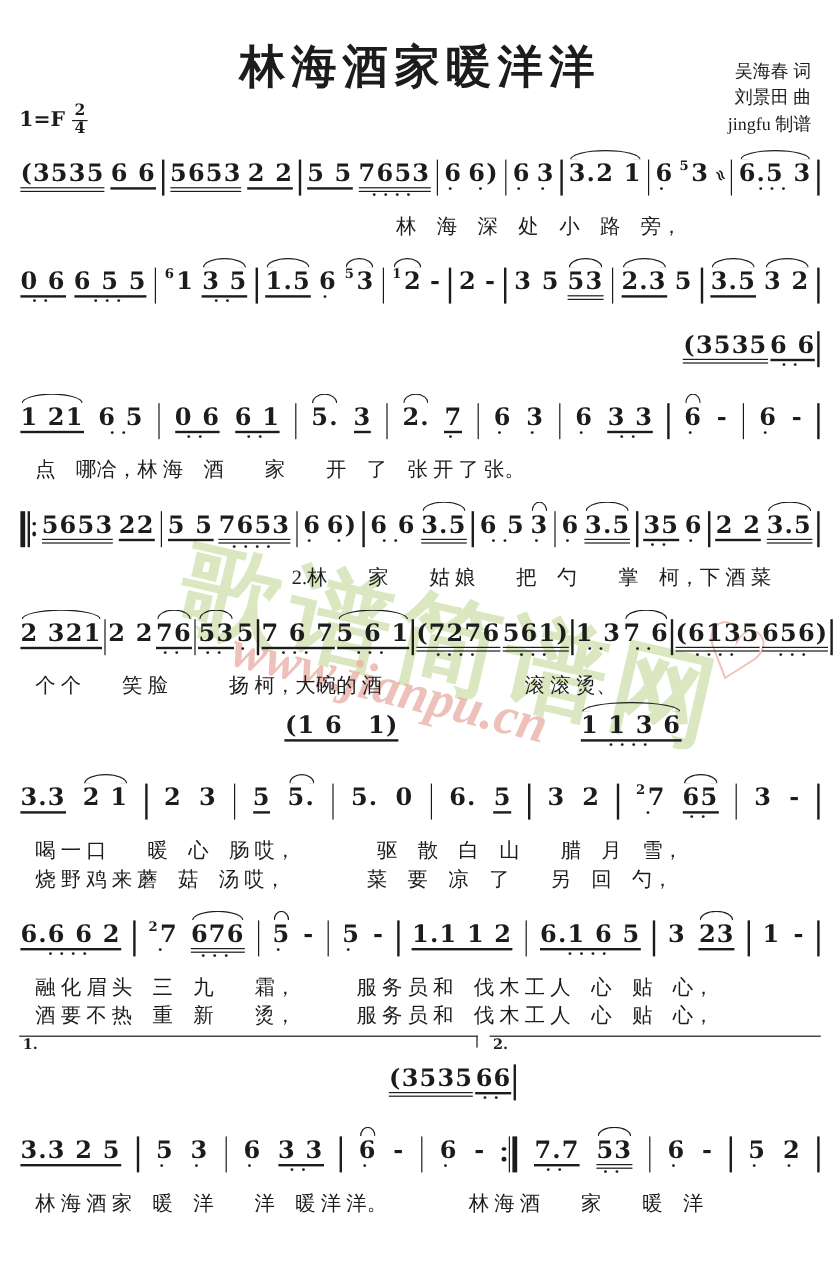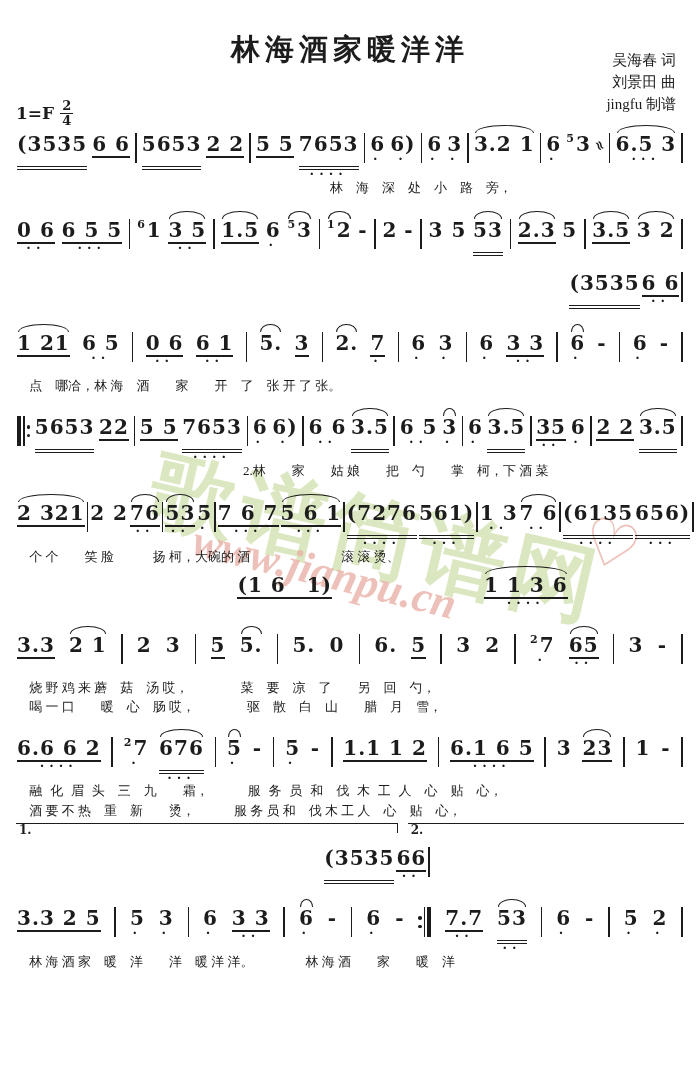--- a/index.html
+++ b/index.html
@@ -11,57 +11,57 @@
   .wm{position:absolute;z-index:0;pointer-events:none;}
   .wm-site{left:165px;top:430px;transform:rotate(13deg);transform-origin:left top;
            font-size:86px;font-weight:bold;letter-spacing:6px;opacity:.75;}
   .wm-url{left:200px;top:515px;transform:rotate(14deg);transform-origin:left top;
           font-size:44px;font-style:italic;font-weight:bold;opacity:.8;}
   .wm-heart{left:582px;top:508px;font-size:64px;transform:rotate(18deg);opacity:.8;}
 
   
   .hdr{position:relative;z-index:1;}
   .title{position:absolute;left:0;right:0;top:30px;text-align:center;
-         font-size:29px;font-weight:bold;letter-spacing:5px;}
+         font-size:38px;font-weight:bold;letter-spacing:5px;}
   .credits{position:absolute;right:24px;top:50px;text-align:right;
            font-size:15px;line-height:1.45;}
-  .keyrow{position:absolute;left:16px;top:99px;font-size:17px;font-weight:bold;
+  .keyrow{position:absolute;left:16px;top:86px;font-size:17px;font-weight:bold;
           display:flex;align-items:center;gap:6px;font-family:"DejaVu Serif",serif;}
   .frac{display:inline-flex;flex-direction:column;align-items:center;
         font-size:13px;line-height:1.05;font-weight:bold;}
   .frac .den{border-top:1.5px solid #1c1c1c;padding:0 2px;}
 
   
   .score{position:absolute;left:16px;right:16px;top:122px;z-index:1;}
   .system{margin-bottom:11px;}
   .notes-row{display:flex;align-items:flex-start;padding-top:11px;min-height:44px;
              font-family:"DejaVu Serif",serif;}
   .notes-row.spread{justify-content:space-between;}
   .notes-row.right{justify-content:flex-end;}
   .notes-row.compact{min-height:38px;padding-top:9px;}
   .tok{position:relative;display:inline-flex;flex-direction:column;align-items:center;
        margin:0 1px;}
   .tx{font-size:20px;font-weight:bold;line-height:1.1;white-space:pre;letter-spacing:1px;}
   .u1 .tx{border-bottom:2px solid #1c1c1c;padding-bottom:1px;}
-  .u2 .tx{border-bottom:4px double #1c1c1c;padding-bottom:11px;}
+  .u2 .tx{border-bottom:4px double #1c1c1c;padding-bottom:1px;}
   .dots{font-size:13px;font-weight:bold;line-height:7px;height:8px;letter-spacing:5px;
         text-align:center;}
   .slur::before{content:"";position:absolute;left:1px;right:1px;top:-8px;height:7px;
         border:1.4px solid #1c1c1c;border-bottom:none;
         border-radius:50% 50% 0 0 / 100% 100% 0 0;}
   .grace{font-size:11px;vertical-align:9px;margin-right:1px;font-weight:bold;}
   .wv{display:inline-block;font-size:13px;transform:rotate(62deg) translateY(-2px);
       margin-left:1px;}
   .bar{display:inline-flex;align-items:center;gap:2px;height:30px;margin:0 1px;}
   .bl{width:1.6px;height:30px;background:#1c1c1c;}
   .bl.thick{width:4px;}
   .rdots{display:flex;flex-direction:column;gap:5px;}
   .rdots i{width:3.5px;height:3.5px;border-radius:50%;background:#1c1c1c;}
 
-  .lyric-row{font-size:13px;line-height:1.35;white-space:pre;margin-top:1px;}
+  .lyric-row{font-size:17px;line-height:1.35;white-space:pre;margin-top:1px;}
 
   .volta-row{display:flex;gap:10px;height:15px;margin-top:4px;}
   .volta{border-top:1.6px solid #1c1c1c;position:relative;height:9px;}
   .volta.first{width:57%;border-right:1.6px solid #1c1c1c;}
   .volta.second{flex:1;}
   .volta .lb{position:absolute;left:3px;top:-1px;font-size:12px;font-weight:bold;
              font-family:"DejaVu Serif",serif;}
 </style>
 </head>
 <body>
@@ -599,22 +599,22 @@
           <span class="tok">
             <span class="tx">3</span>
           </span>
           <span class="tok">
             <span class="tx">-</span>
           </span>
           <span class="bar">
             <span class="bl"></span>
           </span>
         </div>
+        <div class="lyric-row" style="padding-left: 2%;">喝 一 口　　暖　心　肠 哎，　　　　驱　散　白　山　　腊　月　雪，</div>
         <div class="lyric-row" style="padding-left: 2%;">烧 野 鸡 来 蘑　菇　汤 哎，　　　　菜　要　凉　了　　另　回　勺，</div>
-        <div class="lyric-row" style="padding-left: 2%;">喝 一 口　　暖　心　肠 哎，　　　　驱　散　白　山　　腊　月　雪，</div>
       </div>
       <div class="system">
         <div class="notes-row spread">
           <span class="tok u1">
             <span class="tx">6.6 6 2</span>
             <span class="dots">····</span>
           </span>
           <span class="bar">
             <span class="bl"></span>
           </span>
@@ -674,21 +674,21 @@
           <span class="tok">
             <span class="tx">1</span>
           </span>
           <span class="tok">
             <span class="tx">-</span>
           </span>
           <span class="bar">
             <span class="bl"></span>
           </span>
         </div>
-        <div class="lyric-row" style="padding-left: 2%; font-family: Liberation Mono, monospace;">融 化 眉 头　三　九　　霜，　　　服 务 员 和　伐 木 工 人　心　贴　心，</div>
+        <div class="lyric-row" style="padding-left: 2%;">融 化 眉 头　三　九　　霜，　　　服 务 员 和　伐 木 工 人　心　贴　心，</div>
         <div class="lyric-row" style="padding-left: 2%;">酒 要 不 热　重　新　　烫，　　　服 务 员 和　伐 木 工 人　心　贴　心，</div>
         <div class="volta-row">
           <div class="volta first">
             <span class="lb">1.</span>
           </div>
           <div class="volta second">
             <span class="lb">2.</span>
           </div>
         </div>
         <div class="notes-row compact" style="padding-left: 46%;">

